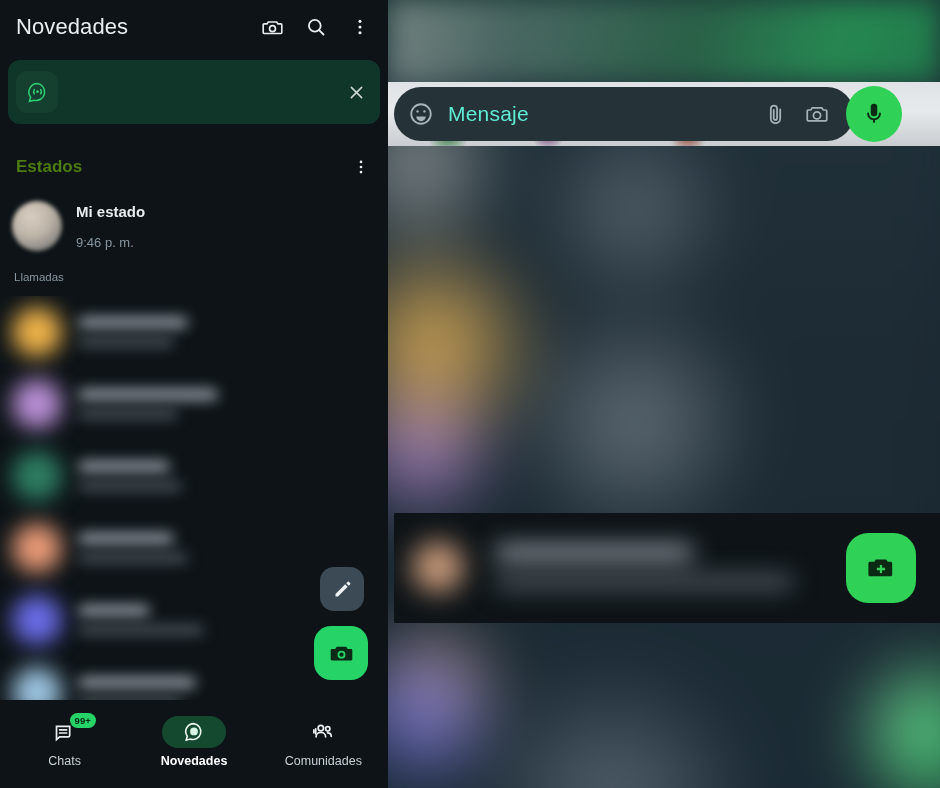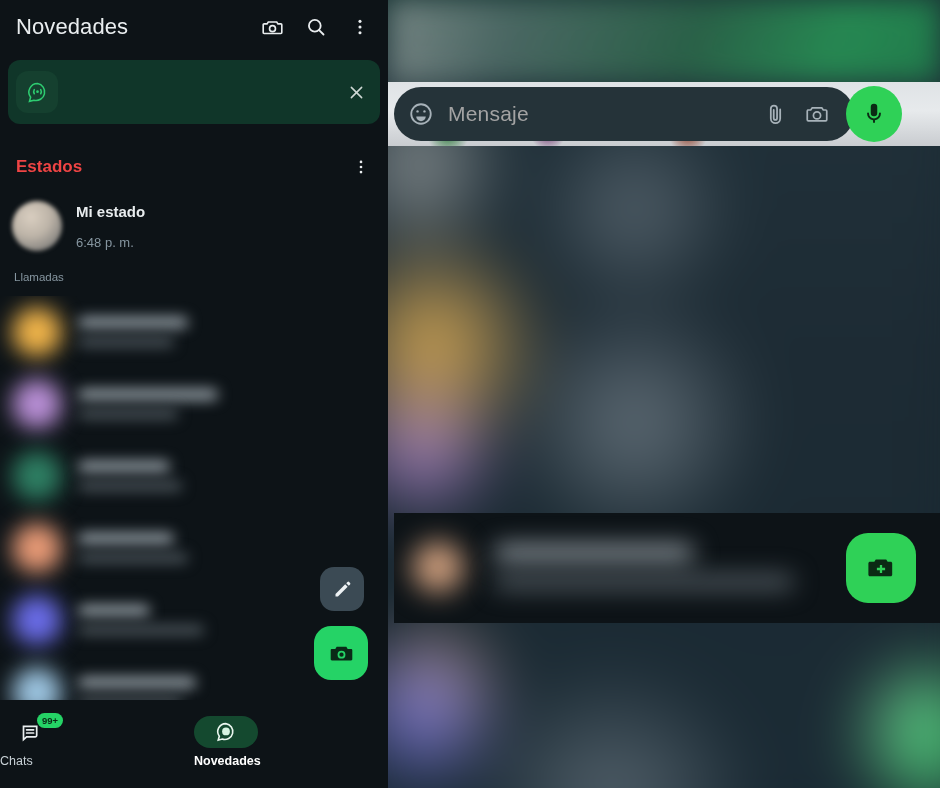--- a/index.html
+++ b/index.html
@@ -59,21 +59,21 @@
     width: 24px; height: 24px; display: flex; align-items: center; justify-content: center;
     cursor: pointer; flex: 0 0 auto;
   }
 
   
   #estados-head {
     position: absolute; left: 0; top: 148px; width: 388px; height: 38px;
     display: flex; align-items: center;
   }
   #estados-title {
-    margin-left: 16px; color: #ef4444; font-size: 17px; font-weight: bold;
+    margin-left: 16px; color: #4d7c0f; font-size: 17px; font-weight: bold;
   }
   #estados-overflow {
     margin-left: auto; margin-right: 12px; width: 30px; height: 30px;
     display: flex; align-items: center; justify-content: center; cursor: pointer;
   }
 
   
   #my-status-row {
     position: absolute; left: 0; top: 194px; width: 388px; height: 64px;
     display: flex; align-items: center; cursor: pointer;
@@ -125,21 +125,21 @@
     cursor: pointer;
   }
 
   
   #bottom-nav {
     position: absolute; left: 0; bottom: 0; width: 388px; height: 80px;
     background: #0d1317;
     display: flex; align-items: flex-start; padding-top: 8px;
   }
   .nav-item {
-    flex: 1; display: flex; flex-direction: column; gap: 6px;
+    flex: 1; display: flex; flex-direction: column; align-items: center; gap: 6px;
     cursor: pointer; position: relative;
   }
   .nav-pill {
     width: 64px; height: 32px; border-radius: 16px;
     display: flex; align-items: center; justify-content: center; position: relative;
   }
   .nav-pill.active { background: #14492f; }
   .nav-label { color: #c8d1d6; font-size: 12.5px; }
   .nav-label.active { color: #ffffff; font-weight: bold; }
   #chats-badge {
@@ -192,21 +192,21 @@
       radial-gradient(circle 28px at 300px 52px, #8e3f2a, #8e3f2a00 70%),
       linear-gradient(180deg, #dfe3e6 0%, #e7eaec 45%, #c9ccd0 100%);
   }
   #composer {
     position: absolute; left: 6px; top: 5px; width: 460px; height: 54px;
     background: #253339; border-radius: 27px;
     display: flex; align-items: center;
   }
   #composer-emoji { margin-left: 14px; display: flex; cursor: pointer; flex: 0 0 auto; }
   #composer-placeholder {
-    margin-left: 14px; color: #a3a3a3; font-size: 21px; letter-spacing: .2px;
+    margin-left: 14px; color: #5eead4; font-size: 21px; letter-spacing: .2px;
   }
   #composer-actions { margin-left: auto; display: flex; align-items: center; gap: 16px; margin-right: 24px; }
   #mic-fab {
     position: absolute; left: 458px; top: 4px;
     width: 56px; height: 56px; border-radius: 50%;
     background: #2fd157; display: flex; align-items: center; justify-content: center;
     cursor: pointer;
   }
 
   
@@ -342,21 +342,21 @@
             <circle cx="12" cy="12" r="1.8"></circle>
             <circle cx="12" cy="18.8" r="1.8"></circle>
         </svg>
       </div>
     </div>
 
     <div id="my-status-row">
       <div id="my-status-avatar"></div>
       <div id="my-status-meta">
         <div id="my-status-name">Mi estado</div>
-        <div id="my-status-time">6:48 p. m.</div>
+        <div id="my-status-time">9:46 p. m.</div>
       </div>
     </div>
 
     <div id="recientes-label">Llamadas</div>
 
     <div id="status-list">
         <div class="status-row" style="top: 0px;">
           <div class="status-av" style="background: rgb(240, 180, 74);"></div>
           <div class="status-lines">
             <div class="status-l1" style="width: 110px;"></div>
@@ -432,15 +432,27 @@
         </div>
         <div class="nav-item">
           <div class="nav-pill active">
             <svg width="24" height="24" viewBox="0 0 24 24" fill="none" stroke="#eaf7ef" stroke-width="1.6">
               <path d="M11.8 3.6a8 8 0 0 0-6.5 12.7L4.2 20.2l4-1.1a8 8 0 1 0 3.6-15.5z"></path>
               <circle cx="12" cy="11.4" r="3.9" fill="#d7f5e2" stroke="none"></circle>
             </svg>
           </div>
           <div class="nav-label active">Novedades</div>
         </div>
+        <div class="nav-item">
+          <div class="nav-pill">
+            <svg width="26" height="26" viewBox="0 0 24 24" fill="none" stroke="#e9edef" stroke-width="1.6" stroke-linecap="round">
+              <circle cx="10" cy="8.4" r="2.5"></circle>
+              <circle cx="16.4" cy="9.1" r="2"></circle>
+              <path d="M5.6 16.4c0-2.4 2-4 4.4-4s4.4 1.6 4.4 4"></path>
+              <path d="M16.2 12.8c1.9 0 3.4 1.3 3.4 3.2"></path>
+              <path d="M5.3 9.1v4.6M3.6 10.1v2.6"></path>
+            </svg>
+          </div>
+          <div class="nav-label">Comunidades</div>
+        </div>
       </div>
   </div>
 </div>
 
 </body></html>

